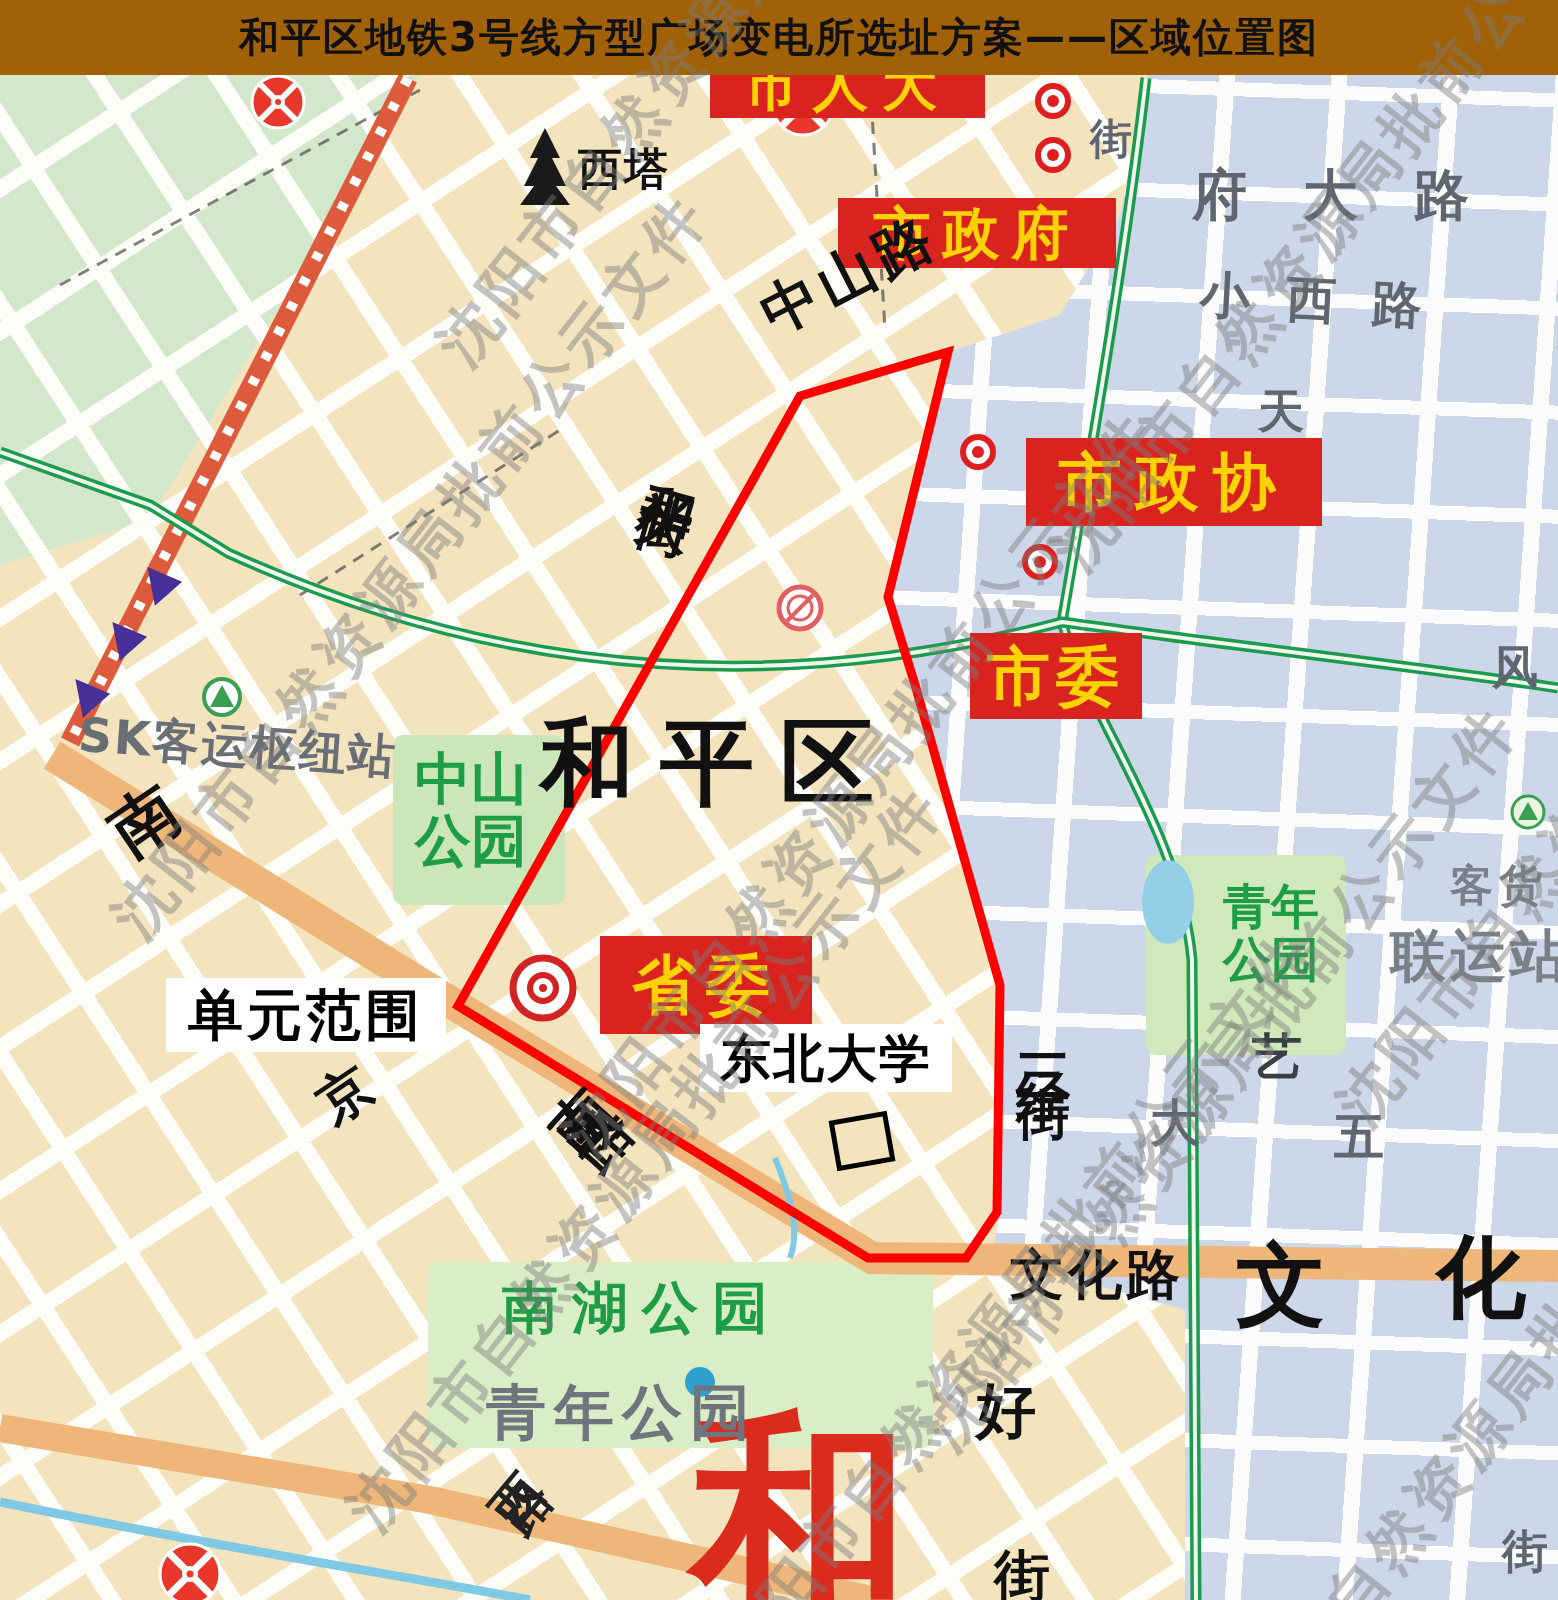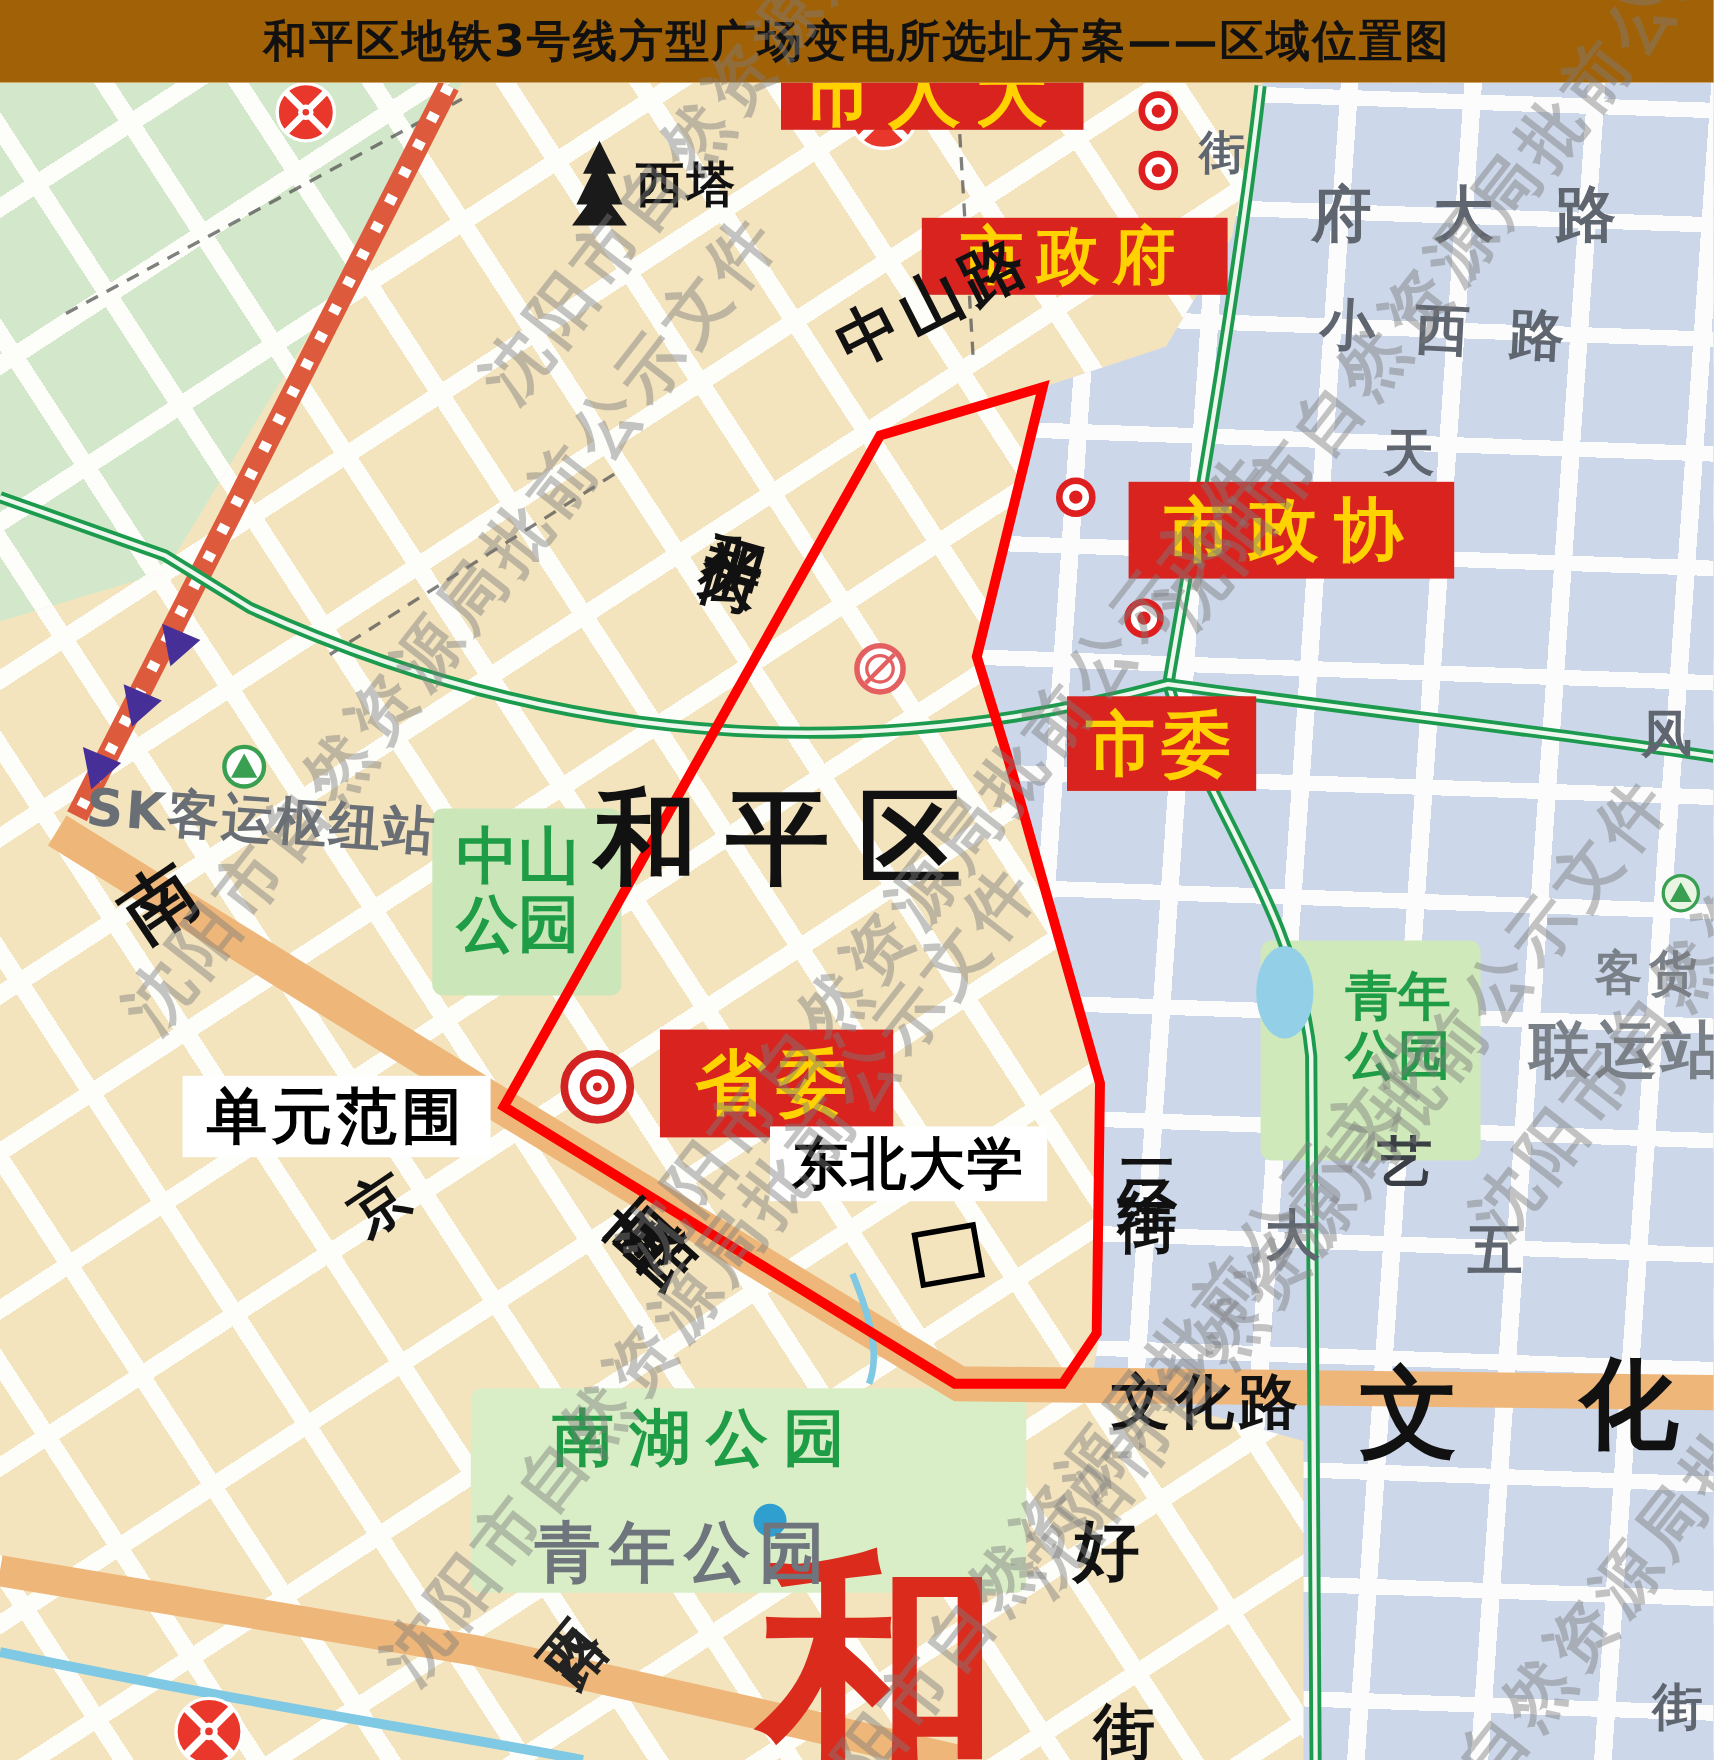--- a/index.html
+++ b/index.html
@@ -143,21 +143,21 @@
         <path d="M1528,727 L1538,745 L1518,745 Z" fill="#39a052"></path>
       </g>
 
       <path d="M0,-22 L20,10 L-16,14 Z" transform="translate(160,510) rotate(-35)" style="fill:var(--purple,#463097)"></path>
       <path d="M0,-22 L20,10 L-16,14 Z" transform="translate(125,565) rotate(-35)" style="fill:var(--purple,#463097)"></path>
       <path d="M0,-22 L20,10 L-16,14 Z" transform="translate(88,622) rotate(-35)" style="fill:var(--purple,#463097)"></path>
 
       <path d="M545,53 L530,83 L538,83 L524,111 L534,111 L520,130 L570,130 L556,111 L566,111 L552,83 L560,83 Z" fill="#1a1a1a"></path>
     </svg>
 
-    <div class="govlabel" style="left:710px;top:-23px;width:275px;height:66px;font-size:65px;letter-spacing:14px;">
+    <div class="govlabel" style="left:710px;top:-23px;width:275px;height:66px;font-size:55px;letter-spacing:14px;">
         <span>市人大</span>
       </div>
     <div class="govlabel" style="left:838px;top:123px;width:278px;height:70px;font-size:57px;letter-spacing:12px;">
         <span>市政府</span>
       </div>
     <div class="govlabel" style="left:970px;top:558px;width:172px;height:86px;font-size:63px;letter-spacing:6px;">
         <span>市委</span>
       </div>
     <div class="govlabel" style="left:1026px;top:363px;width:296px;height:88px;font-size:63px;letter-spacing:14px;">
         <span>市政协</span>

